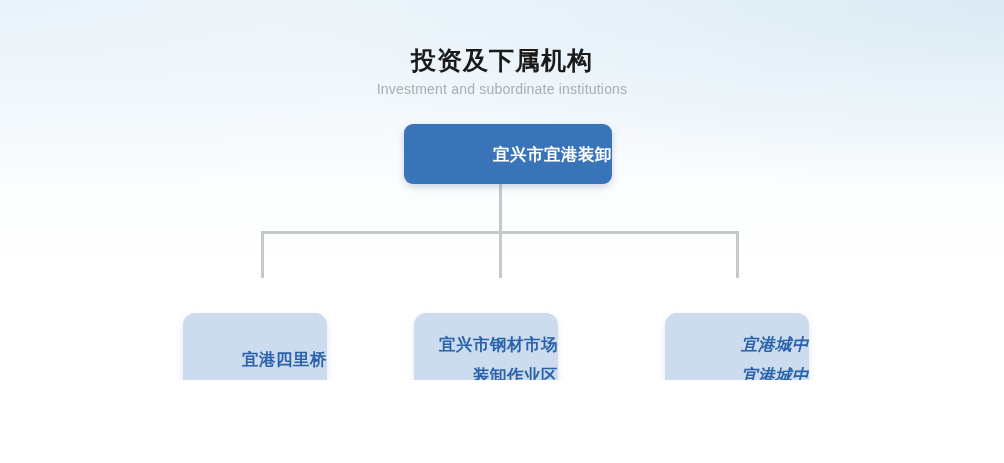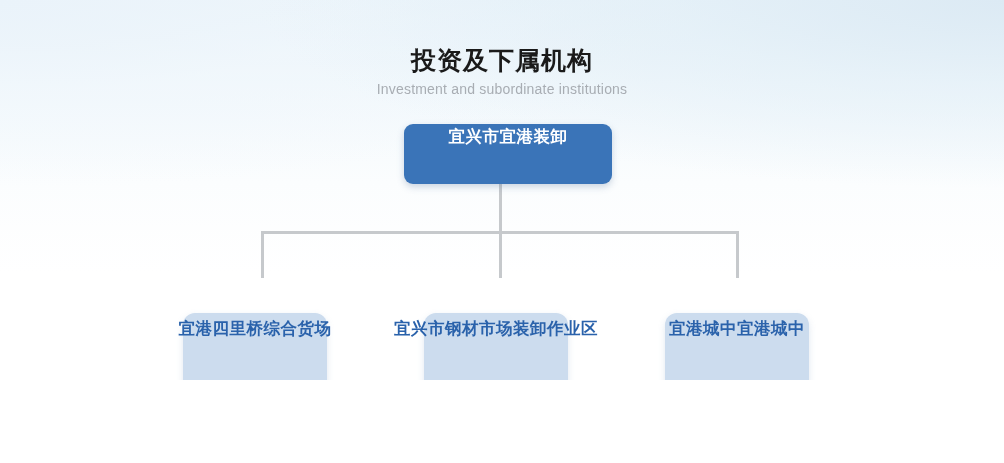--- a/index.html
+++ b/index.html
@@ -58,22 +58,22 @@
     width: 1004px;
     height: 463px;
     pointer-events: none;
   }
 
   
   .node {
     position: absolute;
     box-sizing: border-box;
     display: flex;
-    flex-direction: row;
-    align-items: flex-start;
+    flex-direction: column;
+    align-items: flex-end;
     justify-content: center;
     text-align: center;
   }
 
   .node-root {
     left: 404px;
     top: 124px;
     width: 208px;
     height: 60px;
     background: #3a74b8;
@@ -101,22 +101,22 @@
   .node-child .node-line {
     color: #2a62ab;
     font-size: 16.5px;
     font-weight: bold;
     line-height: 31px;
     letter-spacing: 0.5px;
     white-space: nowrap;
   }
 
   .child-0 { left: 183px; }
-  .child-1 { left: 424px; }
-  .child-2 { left: 665px; }
+  .child-1 { left: 414px; }
+  .child-2 { left: 665px; font-style: italic; }
 </style>
 </head>
 <body>
 
 <div id="page">
 
   <div class="heading">
     <div class="heading-title">投资及下属机构</div>
     <div class="heading-sub">Investment and subordinate institutions</div>
   </div>
@@ -131,21 +131,20 @@
     <line x1="500.5" y1="231" x2="500.5" y2="278" stroke="#c6c9cc" stroke-width="3"></line>
     <line x1="737.5" y1="231" x2="737.5" y2="278" stroke="#c6c9cc" stroke-width="3"></line>
   </svg>
 
   <div class="node node-root">
     <div class="node-line">宜兴市宜港装卸</div>
   </div>
 
   <div class="node node-child child-0">
     <div class="node-line">宜港四里桥</div>
-    <div class="node-line">综合货场</div>
   </div>
 
   <div class="node node-child child-1">
     <div class="node-line">宜兴市钢材市场</div>
     <div class="node-line">装卸作业区</div>
   </div>
 
   <div class="node node-child child-2">
     <div class="node-line">宜港城中</div>
     <div class="node-line">宜港城中</div>

